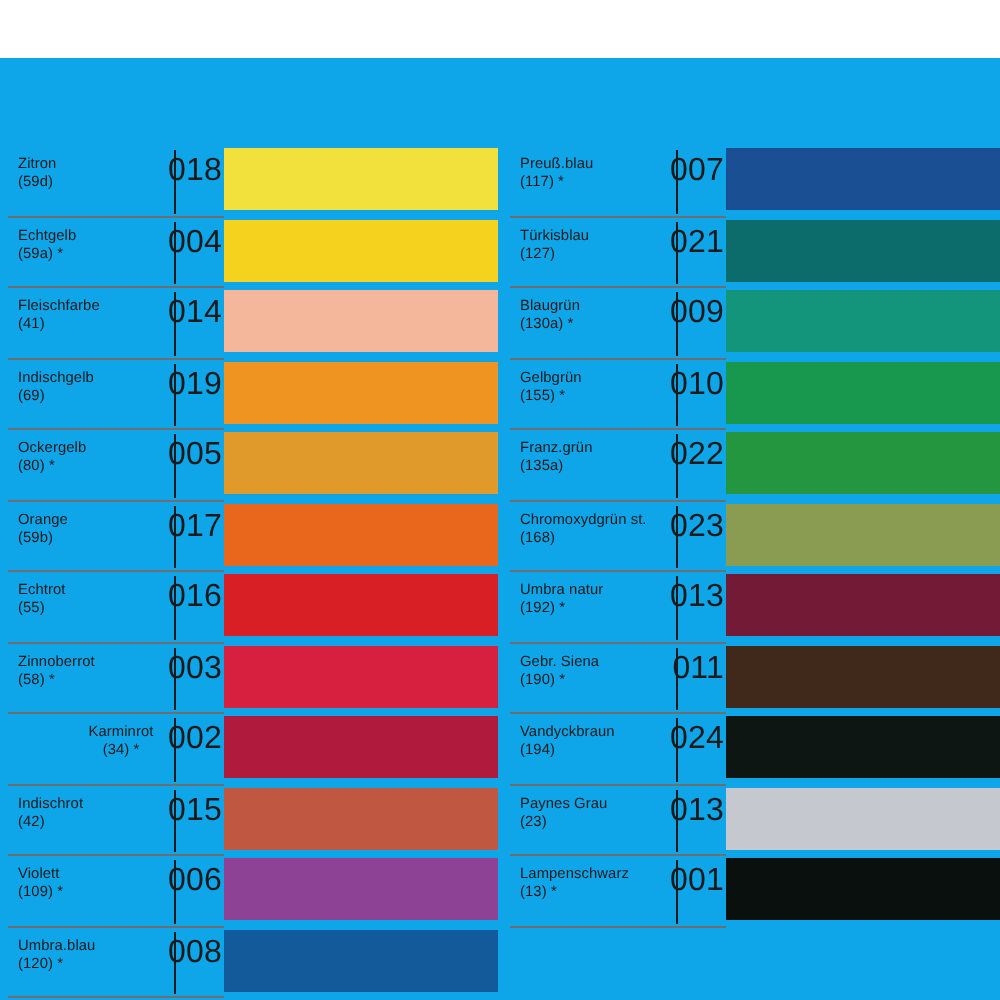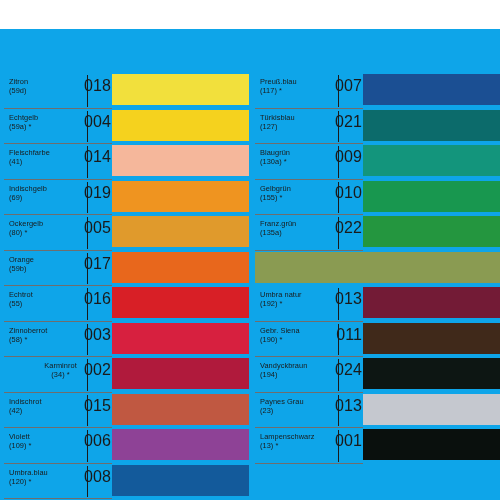--- a/index.html
+++ b/index.html
@@ -287,20 +287,26 @@
           <span class="name">Franz.grün</span>
           <span class="code">(135a)</span>
           <span class="rule"></span>
           <span class="index">022</span>
         </div>
         <div class="swatch-cell">
           <div class="swatch" style="background: rgb(36, 150, 63);"></div>
         </div>
       </div>
       <div class="swatch-row">
+        <div class="label-cell" style="border-bottom-color: rgb(110, 110, 110);">
+          <span class="name">Chromoxydgrün st.</span>
+          <span class="code">(168)</span>
+          <span class="rule"></span>
+          <span class="index">023</span>
+        </div>
         <div class="swatch-cell">
           <div class="swatch" style="background: rgb(138, 155, 82);"></div>
         </div>
       </div>
       <div class="swatch-row">
         <div class="label-cell" style="border-bottom-color: rgb(110, 110, 110);">
           <span class="name">Umbra natur</span>
           <span class="code">(192) *</span>
           <span class="rule"></span>
           <span class="index">013</span>

